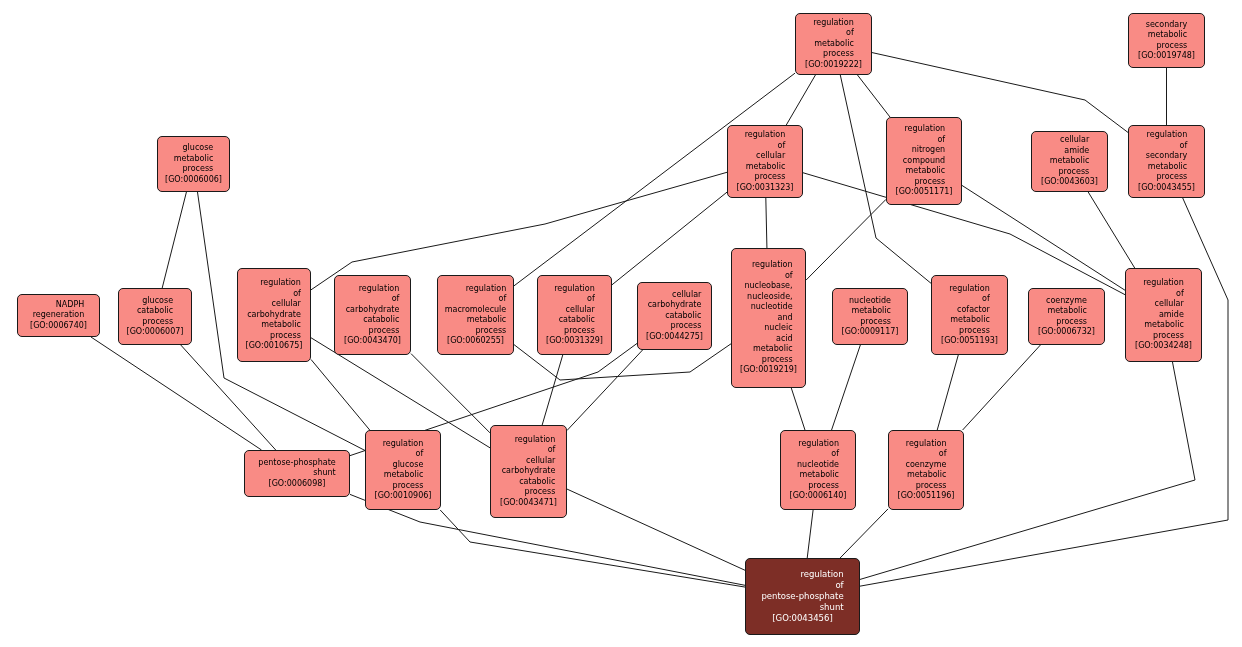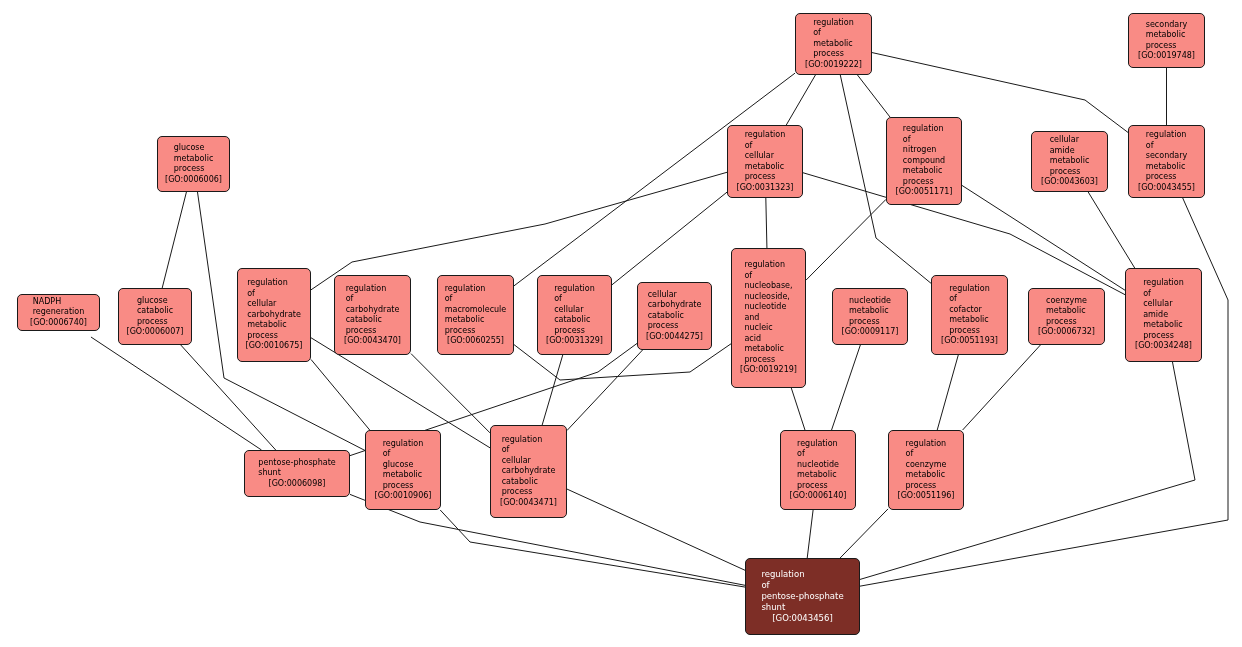--- a/index.html
+++ b/index.html
@@ -7,21 +7,21 @@
   #canvas{position:relative;overflow:hidden;background:var(--bg,#fff);}
   #edge-layer{position:absolute;left:0;top:0;}
   #edge-layer path{fill:none;}
   .node{
     position:absolute;box-sizing:border-box;
     border:1px solid var(--node-border,#1a1a1a);
     border-radius:5px;
     background:var(--node-fill,#f98b85);
     color:var(--node-text,#000);
     display:flex;flex-direction:column;align-items:center;justify-content:center;
-    text-align:left;font-size:8px;line-height:10.5px;padding:2px;cursor:pointer;
+    text-align:right;font-size:8px;line-height:10.5px;padding:2px;cursor:pointer;
   }
   .node .term{white-space:pre-line;}
   .node .gid{white-space:nowrap;}
   .node.focal{
     background:var(--focal-fill,#7d2e26);
     color:var(--focal-text,#fff);
     font-size:8.5px;line-height:11px;
   }
 </style>
 </head>
@@ -115,21 +115,21 @@
 metabolic
 process</span>
         <span class="gid">[GO:0043455]</span>
       </div>
       <div class="node" style="left: 157px; top: 136px; width: 73px; height: 56px;">
         <span class="term">glucose
 metabolic
 process</span>
         <span class="gid">[GO:0006006]</span>
       </div>
-      <div class="node" style="left: 17px; top: 294px; width: 83px; height: 37px;">
+      <div class="node" style="left: 17px; top: 294px; width: 83px; height: 43px;">
         <span class="term">NADPH
 regeneration</span>
         <span class="gid">[GO:0006740]</span>
       </div>
       <div class="node" style="left: 118px; top: 288px; width: 74px; height: 57px;">
         <span class="term">glucose
 catabolic
 process</span>
         <span class="gid">[GO:0006007]</span>
       </div>

